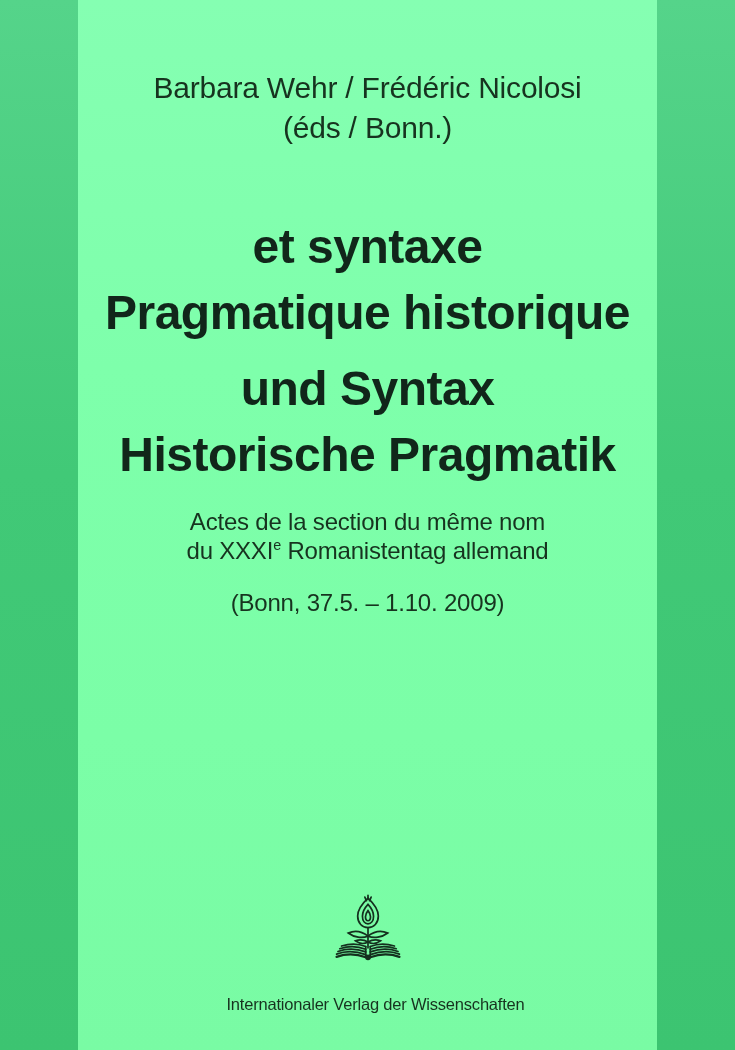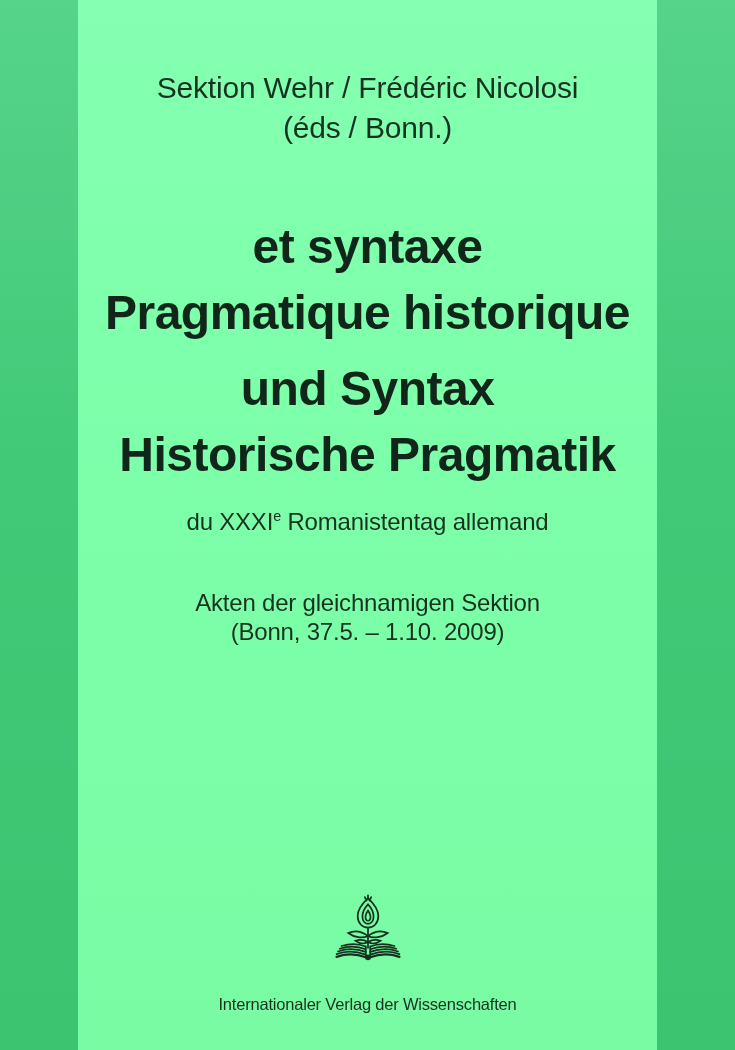--- a/index.html
+++ b/index.html
@@ -86,53 +86,54 @@
     letter-spacing: 2.5px;
     color: #17331f;
   }
   .publisher-tagline {
     top: 993px;
     font-size: 16.5px;
     line-height: 22px;
     font-weight: 400;
     letter-spacing: -0.2px;
     color: #17331f;
+    margin-left: 8px;
   }
 </style>
 </head>
 <body>
 
 <div class="cover">
 
   <div class="band left"></div>
   <div class="band right"></div>
 
   <div class="panel">
 
     <div class="centered authors">
-      <div>Sektion Wehr / Frédéric Nicolosi</div>
+      <div>Barbara Wehr / Frédéric Nicolosi</div>
       <div>(éds / Bonn.)</div>
     </div>
 
     <div class="centered title-block title-fr">
       <div>et syntaxe</div>
       <div>Pragmatique historique</div>
     </div>
 
     <div class="centered title-block title-de">
       <div>und Syntax</div>
       <div>Historische Pragmatik</div>
     </div>
 
     <div class="centered subtitle-block subtitle-fr">
+      <div>Actes de la section du même nom</div>
       <div><span>du XXXI</span><sup>e</sup><span> Romanistentag allemand</span></div>
     </div>
 
     <div class="centered subtitle-block subtitle-de">
-      <div>Akten der gleichnamigen Sektion</div>
       <div>(Bonn, 37.5. – 1.10. 2009)</div>
     </div>
 
     <div class="centered logo-wrap">
       <svg viewBox="0 0 90 78" aria-hidden="true">
         <g stroke="#14301e" fill="none" stroke-width="1.9" stroke-linecap="round">
 
           <path d="M45 1.5 L45 6 M41.5 3.5 L43.2 7.5 M48.5 3.5 L46.8 7.5"></path>
 
           <path d="M45 4.5 C37.5 11.5 33.5 17.5 33.5 24.5 C33.5 32.5 38.5 37.5 45 37.5 C51.5 37.5 56.5 32.5 56.5 24.5 C56.5 17.5 52.5 11.5 45 4.5 Z"></path>

